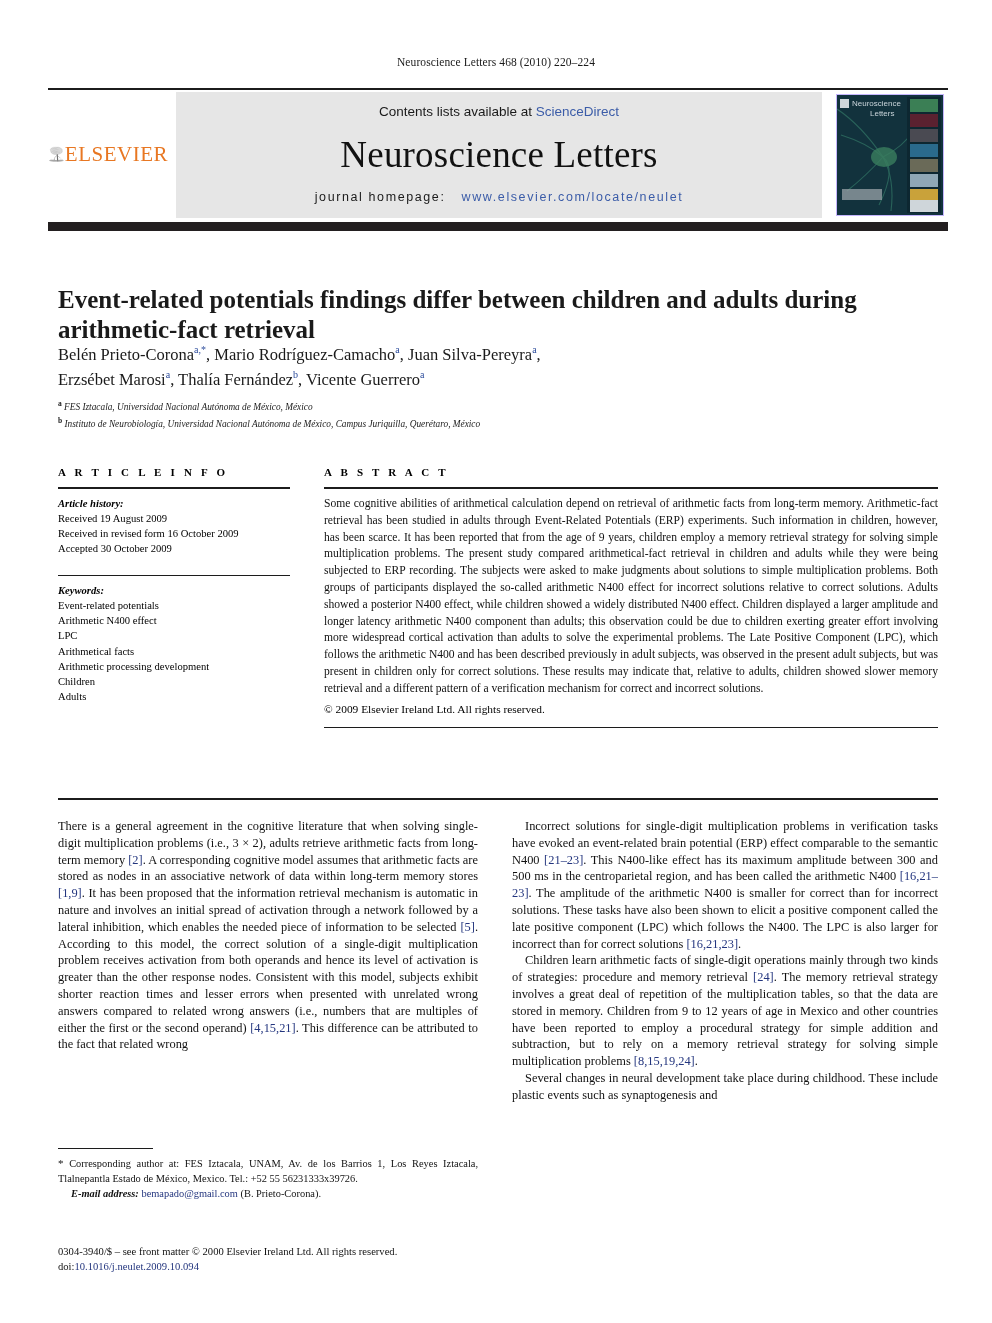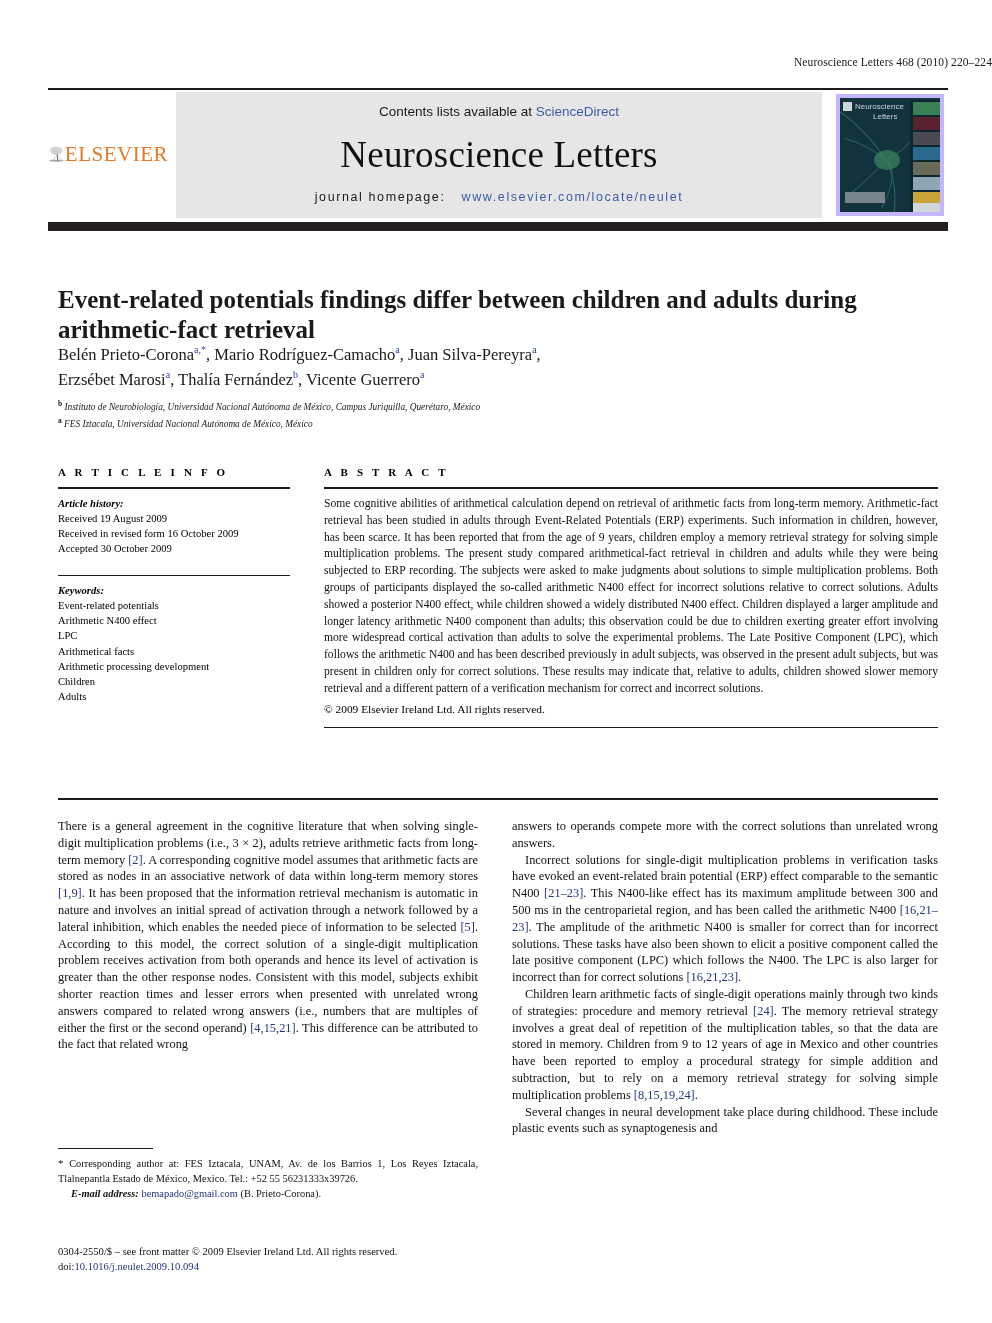--- a/index.html
+++ b/index.html
@@ -21,21 +21,21 @@
     width: 992px;
     height: 1323px;
     background: #fff;
   }
 
   
   .runhead {
     position: absolute;
     left: 0; top: 56px;
     width: 992px;
-    text-align: right;
+    text-align: center;
     font-size: 11.5px;
     letter-spacing: .1px;
     color: #1a1a1a;
   }
 
   
   .header-wrap {
     position: absolute;
     left: 48px; top: 88px;
     width: 900px;
@@ -109,21 +109,21 @@
     width: 116px;
     position: relative;
   }
   .cover-img {
     position: absolute;
     left: 4px; top: 2px;
     width: 108px;
     height: 122px;
     background: #10313c;
     overflow: hidden;
-    border: 4px solid #c4b5fd;
+    border: 1px solid #c4b5fd;
     box-sizing: border-box;
   }
   .header-rule-bottom {
     height: 9px;
     background: #231f20;
     width: 900px;
     margin-top: 4px;
   }
 
   
@@ -327,22 +327,22 @@
   </div>
 
   <h1 class="title">Event-related potentials findings differ between children and adults during arithmetic-fact retrieval</h1>
 
   <div class="authors">
     <span>Belén Prieto-Corona</span><sup class="star">a,*</sup><span>, Mario Rodríguez-Camacho</span><sup>a</sup><span>, Juan Silva-Pereyra</span><sup>a</sup>,<br>
     <span>Erzsébet Marosi</span><sup>a</sup><span>, Thalía Fernández</span><sup>b</sup><span>, Vicente Guerrero</span><sup>a</sup>
   </div>
 
   <div class="affils">
+    <div><sup>a</sup> <span>FES Iztacala, Universidad Nacional Autónoma de México, México</span></div>
     <div><sup>b</sup> <span>Instituto de Neurobiología, Universidad Nacional Autónoma de México, Campus Juriquilla, Querétaro, México</span></div>
-    <div><sup>a</sup> <span>FES Iztacala, Universidad Nacional Autónoma de México, México</span></div>
   </div>
 
   <div class="info-col">
     <div class="sec-head">A R T I C L E  I N F O</div>
     <div class="thin-rule"></div>
     <div class="info-block">
       <div class="lbl">Article history:</div>
       <div>Received 19 August 2009</div>
       <div>Received in revised form 16 October 2009</div>
       <div>Accepted 30 October 2009</div>
@@ -368,37 +368,36 @@
     <div class="copyright">© 2009 Elsevier Ireland Ltd. All rights reserved.</div>
     <div class="abs-bottom-rule"></div>
   </div>
 
   <div class="bigsep"></div>
 
   <div class="body-left" id="body-left">
       <p><span>There is a general agreement in the cognitive literature that when solving single-digit multiplication problems (i.e., 3 × 2), adults retrieve arithmetic facts from long-term memory </span><span class="ref">[2]</span><span>. A corresponding cognitive model assumes that arithmetic facts are stored as nodes in an associative network of data within long-term memory stores </span><span class="ref">[1,9]</span><span>. It has been proposed that the information retrieval mechanism is automatic in nature and involves an initial spread of activation through a network followed by a lateral inhibition, which enables the needed piece of information to be selected </span><span class="ref">[5]</span><span>. According to this model, the correct solution of a single-digit multiplication problem receives activation from both operands and hence its level of activation is greater than the other response nodes. Consistent with this model, subjects exhibit shorter reaction times and lesser errors when presented with unrelated wrong answers compared to related wrong answers (i.e., numbers that are multiples of either the first or the second operand) </span><span class="ref">[4,15,21]</span><span>. This difference can be attributed to the fact that related wrong</span></p>
     </div>
   <div class="body-right" id="body-right">
-      <p><span>answers to operands compete more with the correct solutions than unrelated wrong answers.</span></p>
       <p class="ind"><span>Incorrect solutions for single-digit multiplication problems in verification tasks have evoked an event-related brain potential (ERP) effect comparable to the semantic N400 </span><span class="ref">[21–23]</span><span>. This N400-like effect has its maximum amplitude between 300 and 500 ms in the centroparietal region, and has been called the arithmetic N400 </span><span class="ref">[16,21–23]</span><span>. The amplitude of the arithmetic N400 is smaller for correct than for incorrect solutions. These tasks have also been shown to elicit a positive component called the late positive component (LPC) which follows the N400. The LPC is also larger for incorrect than for correct solutions </span><span class="ref">[16,21,23]</span><span>.</span></p>
       <p class="ind"><span>Children learn arithmetic facts of single-digit operations mainly through two kinds of strategies: procedure and memory retrieval </span><span class="ref">[24]</span><span>. The memory retrieval strategy involves a great deal of repetition of the multiplication tables, so that the data are stored in memory. Children from 9 to 12 years of age in Mexico and other countries have been reported to employ a procedural strategy for simple addition and subtraction, but to rely on a memory retrieval strategy for solving simple multiplication problems </span><span class="ref">[8,15,19,24]</span><span>.</span></p>
       <p class="ind"><span>Several changes in neural development take place during childhood. These include plastic events such as synaptogenesis and</span></p>
     </div>
 
   <div class="foot-rule"></div>
   <div class="footnote">
     <div>
       <span class="star">*</span>
       <span>Corresponding author at: FES Iztacala, UNAM, Av. de los Barrios 1, Los Reyes Iztacala, Tlalnepantla Estado de México, Mexico. Tel.: +52 55 56231333x39726.</span>
     </div>
     <div style="text-indent:13px">
       <span class="em">E-mail address:</span>
       <span class="link">bemapado@gmail.com</span>
       <span>(B. Prieto-Corona).</span>
     </div>
   </div>
 
   <div class="issn">
-    <div>0304-2550/$ – see front matter © 2009 Elsevier Ireland Ltd. All rights reserved.</div>
+    <div>0304-3940/$ – see front matter © 2000 Elsevier Ireland Ltd. All rights reserved.</div>
     <div><span>doi:</span><span class="link">10.1016/j.neulet.2009.10.094</span></div>
   </div>
 
 </div>
 
 </body></html>

